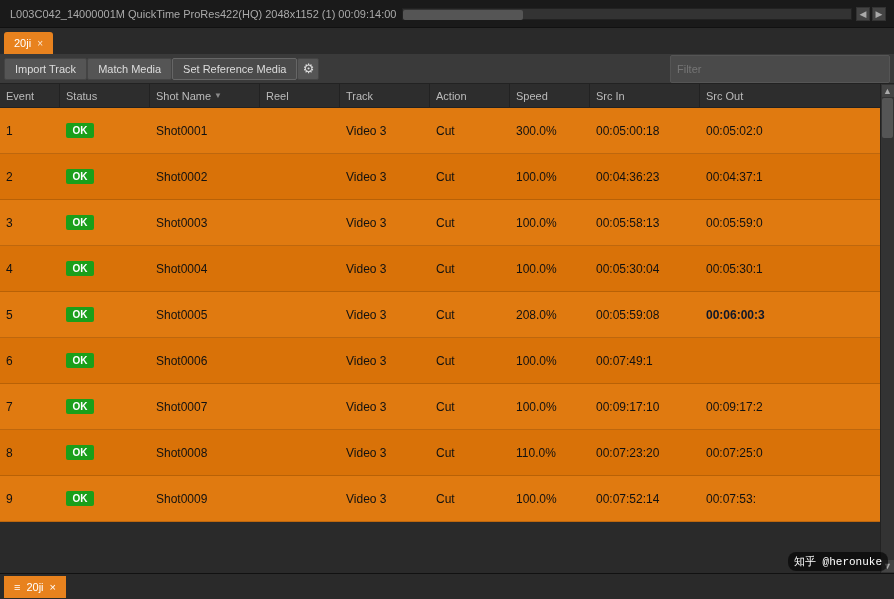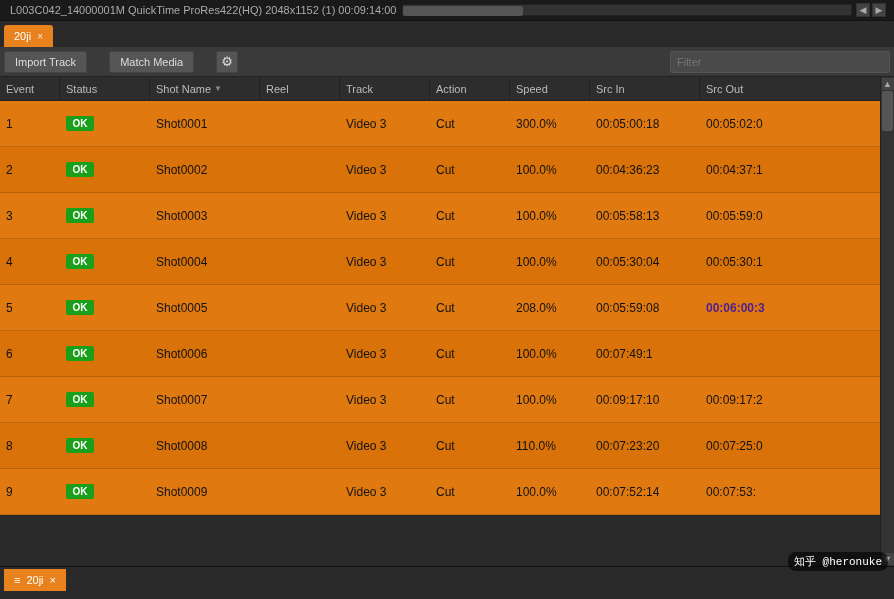--- a/index.html
+++ b/index.html
@@ -8,21 +8,21 @@
       height: 599px;
       background: #2a2a2a;
       font-family: Arial, sans-serif;
       font-size: 12px;
       color: #fff;
       overflow: hidden;
     }
 
     
     .top-bar {
-      height: 21px;
+      height: 28px;
       background: #1a1a1a;
       border-bottom: 1px solid #111;
       display: flex;
       align-items: center;
       padding: 0 4px;
     }
     .top-bar-content {
       display: flex;
       align-items: center;
       flex: 1;
@@ -97,21 +97,21 @@
     }
 
     
     .toolbar {
       height: 30px;
       background: #3a3a3a;
       border-bottom: 1px solid #222;
       display: flex;
       align-items: center;
       padding: 0 4px;
-      gap: 22px;
+      gap: 0;
     }
     .toolbar-btn {
       height: 22px;
       background: #555;
       border: 1px solid #444;
       color: #ddd;
       font-size: 11px;
       padding: 0 10px;
       cursor: pointer;
       display: flex;
@@ -137,21 +137,21 @@
       border-radius: 2px;
     }
     .filter-spacer { flex: 1; }
     .filter-input {
       height: 22px;
       width: 220px;
       background: #4a4a4a;
       border: 1px solid #555;
       color: #ddd;
       font-size: 11px;
-      padding: 7px 6px;
+      padding: 13px 6px;
       border-radius: 2px;
     }
     .table-header {
       height: 24px;
       background: #2d2d2d;
       border-bottom: 1px solid #222;
       display: flex;
       align-items: center;
     }
     .col-header {
@@ -201,21 +201,21 @@
       height: 100%;
       display: flex;
       align-items: center;
       color: #111;
       font-size: 12px;
       font-weight: 500;
       white-space: nowrap;
       overflow: hidden;
     }
     .table-cell.col-srcout.highlight {
-      color: #4c1d95;
+      color: #0f172a;
       font-weight: bold;
     }
     .status-badge {
       background: #1a9f1a;
       color: #fff;
       font-size: 10px;
       font-weight: bold;
       padding: 2px 6px;
       border-radius: 2px;
       min-width: 28px;
@@ -326,20 +326,21 @@
 <div class="tab-row">
   <div class="tab">
     <span>20ji</span>
     <span class="tab-close">×</span>
   </div>
 </div>
 
 <div class="toolbar">
   <button class="toolbar-btn">Import Track</button>
   <button class="toolbar-btn">Match Media</button>
+  <button class="toolbar-btn ref-media">Set Reference Media</button>
   <div class="toolbar-gear">⚙</div>
   <div class="filter-spacer"></div>
   <input class="filter-input" type="text" placeholder="Filter" style="">
 </div>
 
 <div class="main-content">
 
   <div class="table-header">
     <div class="col-header col-event">
       <span>Event</span>

